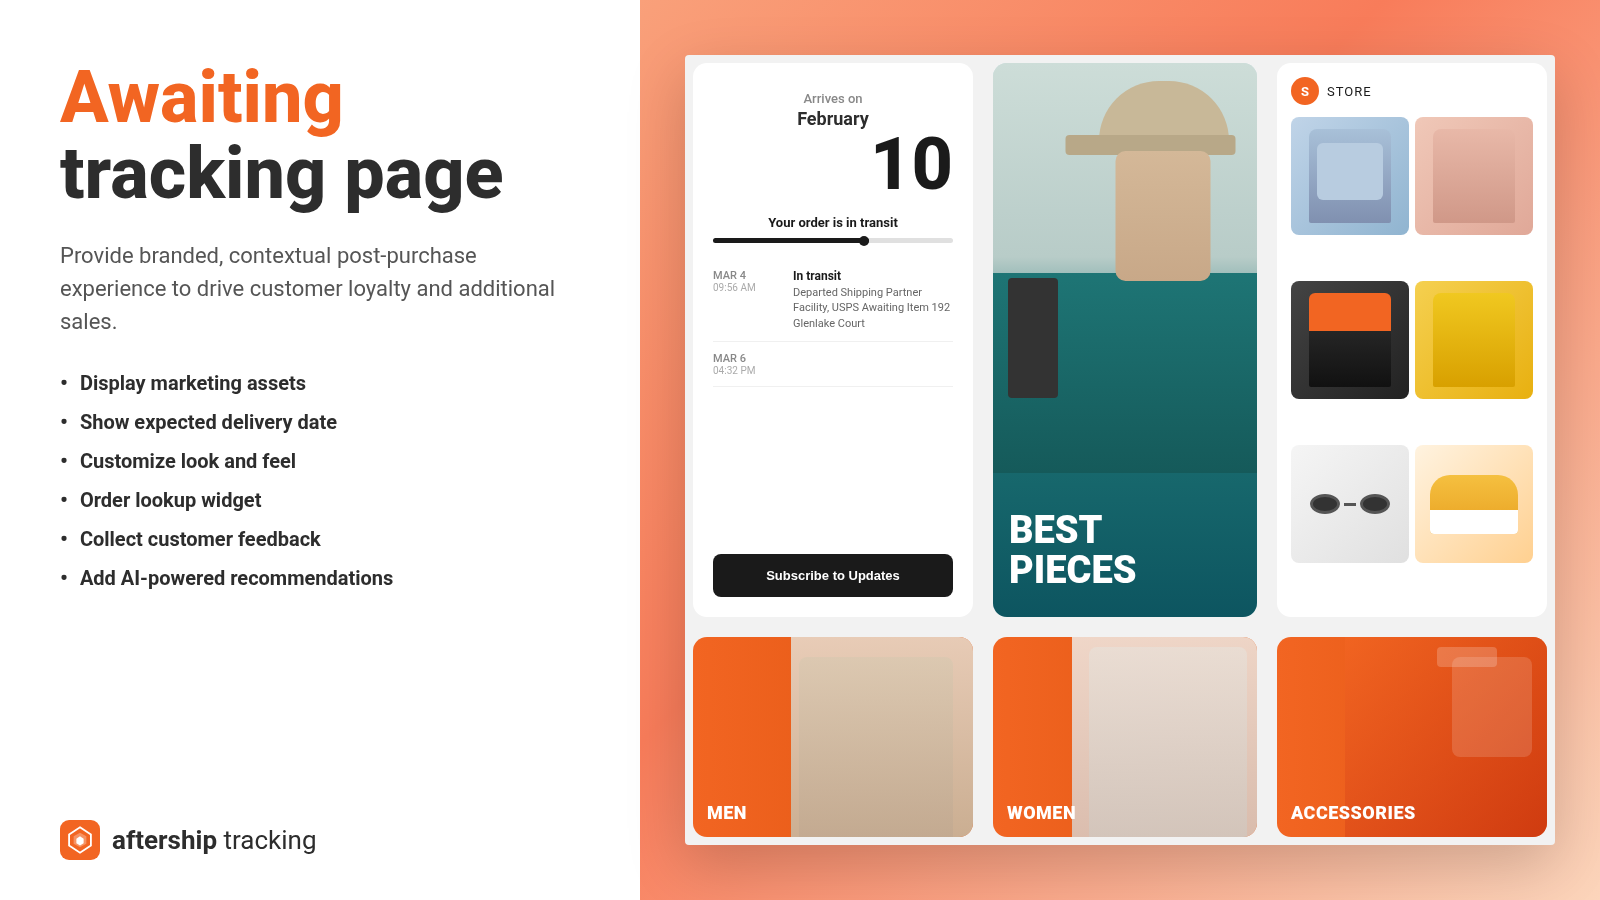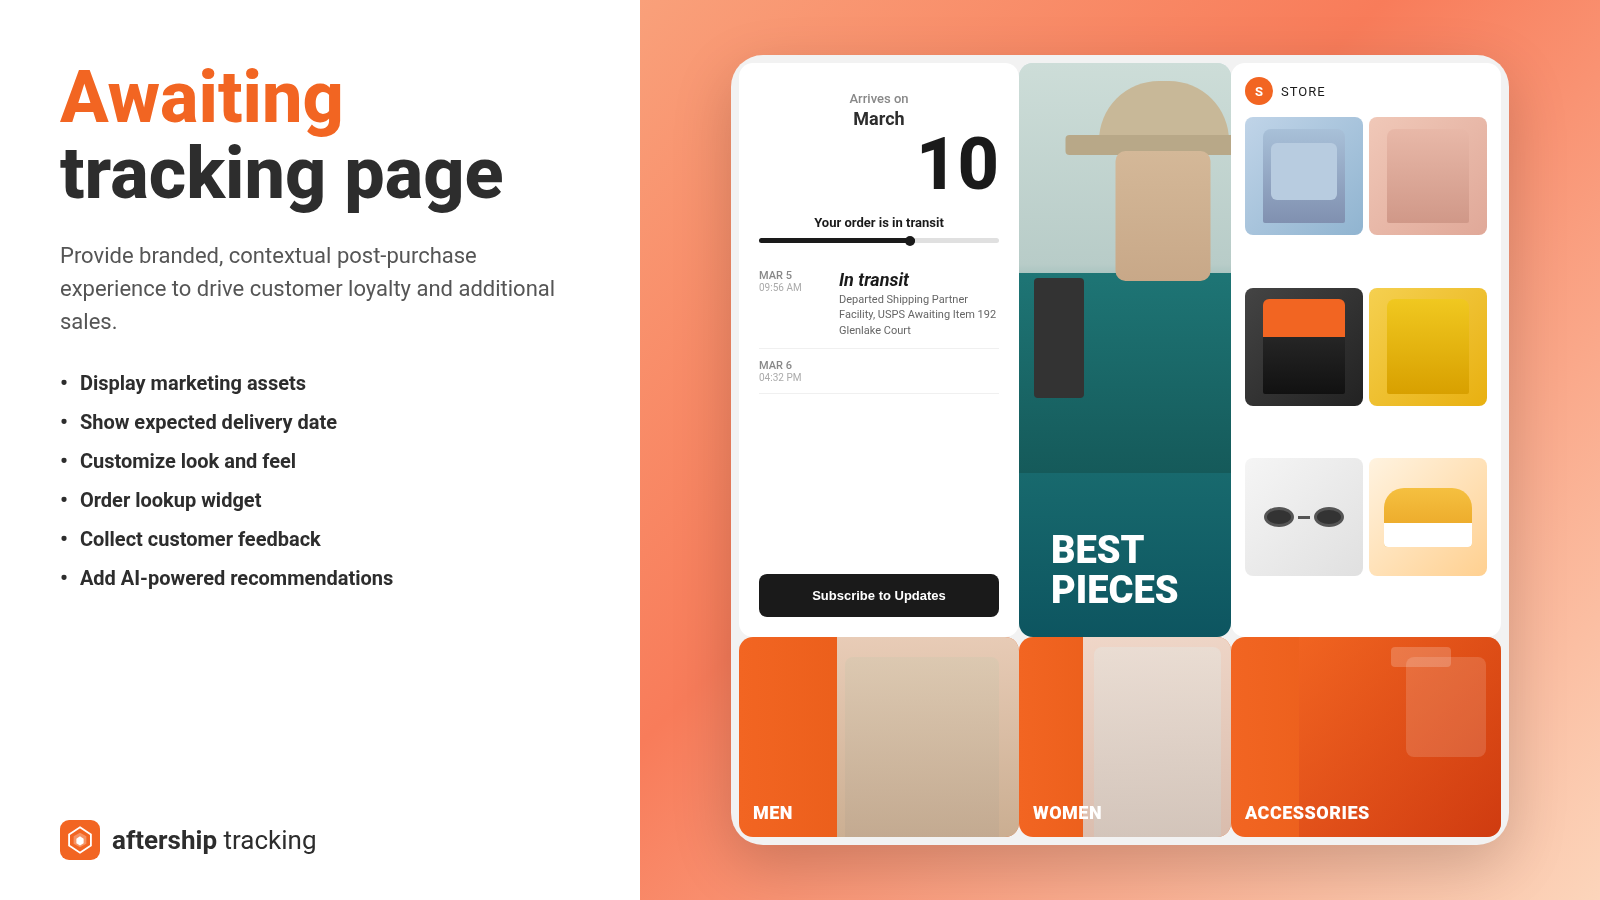--- a/index.html
+++ b/index.html
@@ -87,28 +87,28 @@
       display: flex;
       align-items: center;
       justify-content: center;
       padding: 40px 20px 40px 20px;
       position: relative;
     }
 
     
     .browser-card {
       background: #f2f2f2;
-      border-radius: 32px;
-      width: 778px;
+      border-radius: 4px;
+      width: 870px;
       height: 790px;
       overflow: hidden;
       display: grid;
       grid-template-columns: 280px 1fr 270px;
       grid-template-rows: 1fr 200px;
-      gap: 0;
+      gap: 20px;
       padding: 8px;
       box-shadow: 0 20px 60px rgba(0,0,0,0.18);
     }
 
     
     .tracking-panel {
       background: #fff;
       border-radius: 14px;
       padding: 28px 20px 20px 20px;
       display: flex;
@@ -187,24 +187,23 @@
       font-size: 11px;
       color: #888;
       font-weight: 500;
     }
     .event-date-time {
       font-size: 10px;
       color: #aaa;
     }
     .event-details {}
     .event-status {
-      font-size: 18px;
+      font-size: 12px;
       font-weight: 700;
       color: #1a1a1a;
-      font-style: italic;
     }
     .event-desc {
       font-size: 11px;
       color: #666;
       line-height: 1.4;
       margin-top: 2px;
     }
     .event-pending .event-status {
       color: #aaa;
     }
@@ -373,32 +372,32 @@
       <strong>aftership</strong><span> tracking</span>
     </span>
   </div>
 </div>
 
 <div class="right-panel">
   <div class="browser-card">
 
     <div class="tracking-panel">
       <div class="arrives-label">Arrives on</div>
-      <div class="arrives-month">March</div>
+      <div class="arrives-month">February</div>
       <div class="arrives-day">10</div>
       <div class="in-transit-label">Your order is in transit</div>
       <div class="progress-bar-wrap">
         <div class="progress-bar-fill"></div>
         <div class="progress-dot"></div>
       </div>
 
       <div class="tracking-events">
         <div class="tracking-event">
           <div class="event-date">
-            <div class="event-date-top">MAR 5</div>
+            <div class="event-date-top">MAR 4</div>
             <div class="event-date-time">09:56 AM</div>
           </div>
           <div class="event-details">
             <div class="event-status">In transit</div>
             <div class="event-desc">Departed Shipping Partner Facility, USPS Awaiting Item 192 Glenlake Court</div>
           </div>
         </div>
         <div class="tracking-event event-pending">
           <div class="event-date">
             <div class="event-date-top">MAR 6</div>
@@ -415,21 +414,21 @@
       <div style="position:absolute;top:0;left:0;width:100%;height:100%;background:linear-gradient(180deg, #cdddd8 0%, #b8ccc8 35%, #1e7575 55%, #0d5560 100%);"></div>
 
       <div style="position:absolute;top:18px;left:50%;transform:translateX(-20%);width:130px;height:60px;background:#c8b898;border-radius:70px 70px 0 0;z-index:2;"></div>
       <div style="position:absolute;top:72px;left:50%;transform:translateX(-35%);width:170px;height:20px;background:#b8a888;border-radius:4px;z-index:2;"></div>
 
       <div style="position:absolute;top:88px;left:50%;transform:translateX(-10%);width:95px;height:130px;background:linear-gradient(180deg,#d4b898 0%,#c8a888 100%);border-radius:10px;z-index:2;"></div>
 
       <div style="position:absolute;top:210px;left:0;width:100%;height:200px;background:linear-gradient(180deg,#1e7575 0%,#155a5a 100%);z-index:1;"></div>
       <div style="position:absolute;top:215px;left:15px;width:50px;height:120px;background:#333;border-radius:4px;z-index:3;"></div>
 
-      <div style="position:absolute;bottom:26px;left:32px;color:#fff;font-size:38px;font-weight:900;line-height:1.05;text-transform:uppercase;z-index:5;">BEST<br>PIECES</div>
+      <div style="position:absolute;bottom:26px;left:16px;color:#fff;font-size:38px;font-weight:900;line-height:1.05;text-transform:uppercase;z-index:5;">BEST<br>PIECES</div>
     </div>
 
     <div class="store-panel">
       <div class="store-header">
         <div class="store-icon">S</div>
         <span class="store-label">STORE</span>
       </div>
       <div class="product-grid">
 
         <div class="product-card" style="background:linear-gradient(135deg,#c0d4e8 0%,#90b4d0 100%);">

